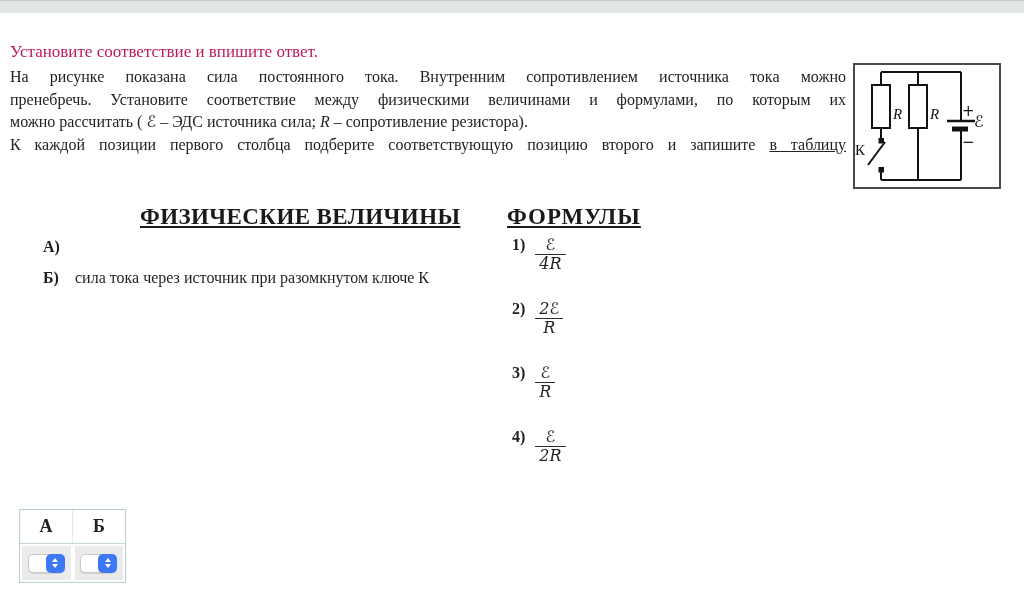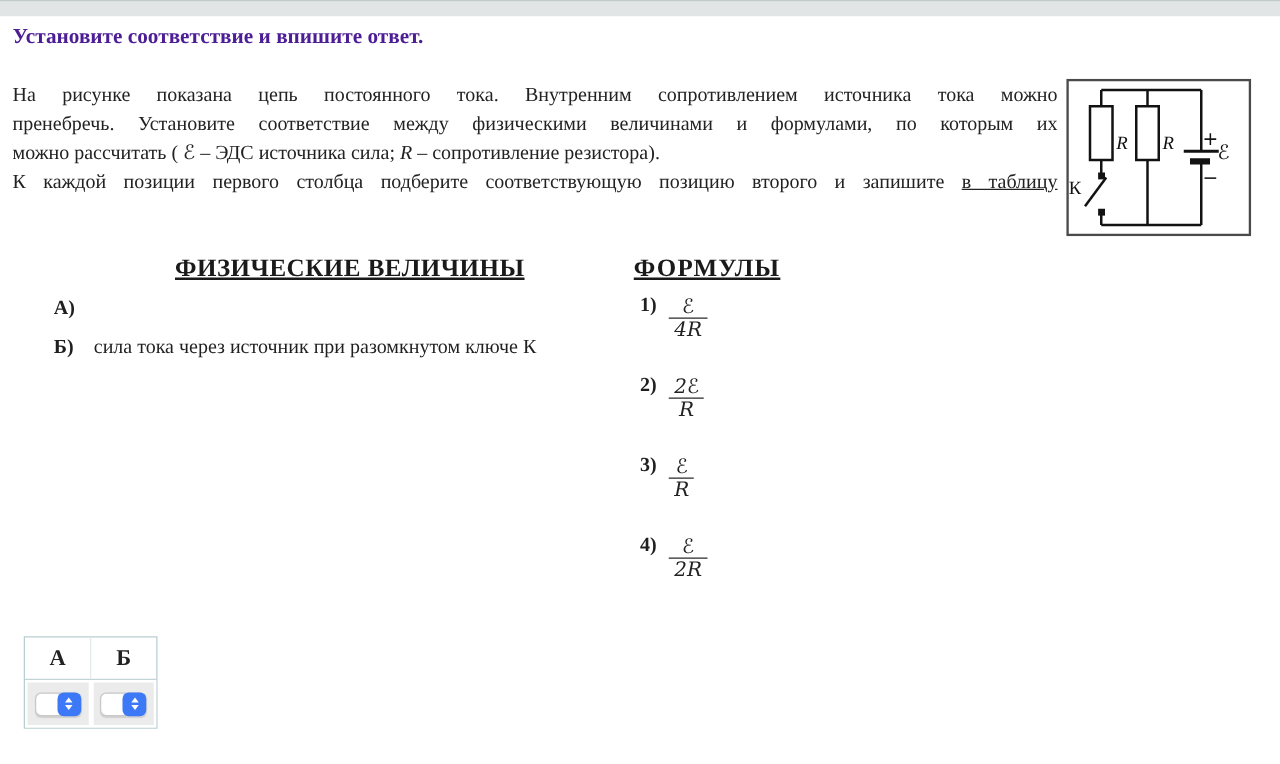--- a/index.html
+++ b/index.html
@@ -8,34 +8,34 @@
     position:relative; width:1024px; height:611px;
     background:#ffffff; overflow:hidden;
     font-family:"Liberation Serif","DejaVu Serif",serif;
     color:#1f1f1f;
   }
   .topbar {
     position:absolute; left:0; top:0; width:1024px; height:13px;
     background:#e1e5e6; border-top:1px solid #c2cacc;
   }
   .page-title {
-    position:absolute; left:10px; top:19px;
-    font-size:17px; font-weight:bold; color:#4c1d95;
+    position:absolute; left:10px; top:42px;
+    font-size:17px; font-weight:normal; color:#be185d;
   }
   .problem {
     position:absolute; left:10px; top:66px; width:836px;
     font-size:16px; color:#222;
   }
   .pline { line-height:22.5px; white-space:normal; }
   .pline.just { text-align:justify; text-align-last:justify; }
   .emf { font-family:"DejaVu Serif","DejaVu Sans",serif; font-style:italic; }
   .var { font-style:italic; }
   .underline { text-decoration:underline; }
   .col-header {
-    position:absolute; top:204px; font-size:20px; font-weight:bold;
+    position:absolute; top:204px; font-size:23px; font-weight:bold;
     text-decoration:underline; letter-spacing:0.4px; color:#1a1a1a;
   }
   .col-header.left { left:140px; }
   .col-header.right { left:507px; letter-spacing:1px; }
   .quantities { position:absolute; left:43px; top:238px; width:450px; }
   .q-item { display:flex; gap:12px; font-size:16px; margin-bottom:13px; }
   .q-label { font-weight:bold; min-width:20px; }
   .formulas { position:absolute; left:512px; top:236px; }
   .f-item { display:flex; align-items:flex-start; gap:10px; margin-bottom:27px; }
   .f-num { font-weight:bold; font-size:16px; line-height:18px; }
@@ -82,21 +82,21 @@
 </head>
 <body>
 
 <div class="screen">
 
   <div class="topbar"></div>
 
   <div class="page-title">Установите соответствие и впишите ответ.</div>
 
   <div class="problem">
-      <div class="pline just"><span>На рисунке показана цепь постоянного тока. Внутренним сопротивлением источника тока можно</span></div>
+      <div class="pline just"><span>На рисунке показана сила постоянного тока. Внутренним сопротивлением источника тока можно</span></div>
       <div class="pline just"><span>пренебречь. Установите соответствие между физическими величинами и формулами, по которым их</span></div>
       <div class="pline"><span>можно рассчитать ( </span><span class="emf">ℰ</span><span> –  ЭДС источника сила;  </span><span class="var">R</span><span> –  сопротивление резистора).</span></div>
       <div class="pline just"><span>К каждой позиции первого столбца подберите соответствующую позицию второго и запишите </span><span class="underline">в таблицу</span></div>
     </div>
 
   <svg class="circuit" width="148" height="126" viewBox="0 0 148 126" xmlns="http://www.w3.org/2000/svg">
     <rect x="1" y="1" width="146" height="124" fill="#ffffff" stroke="#4a4a4a" stroke-width="2"></rect>
     <g stroke="#121212" stroke-width="2" fill="none">
       <line x1="28" y1="9" x2="108" y2="9"></line>
       <line x1="28" y1="9" x2="28" y2="22"></line>

